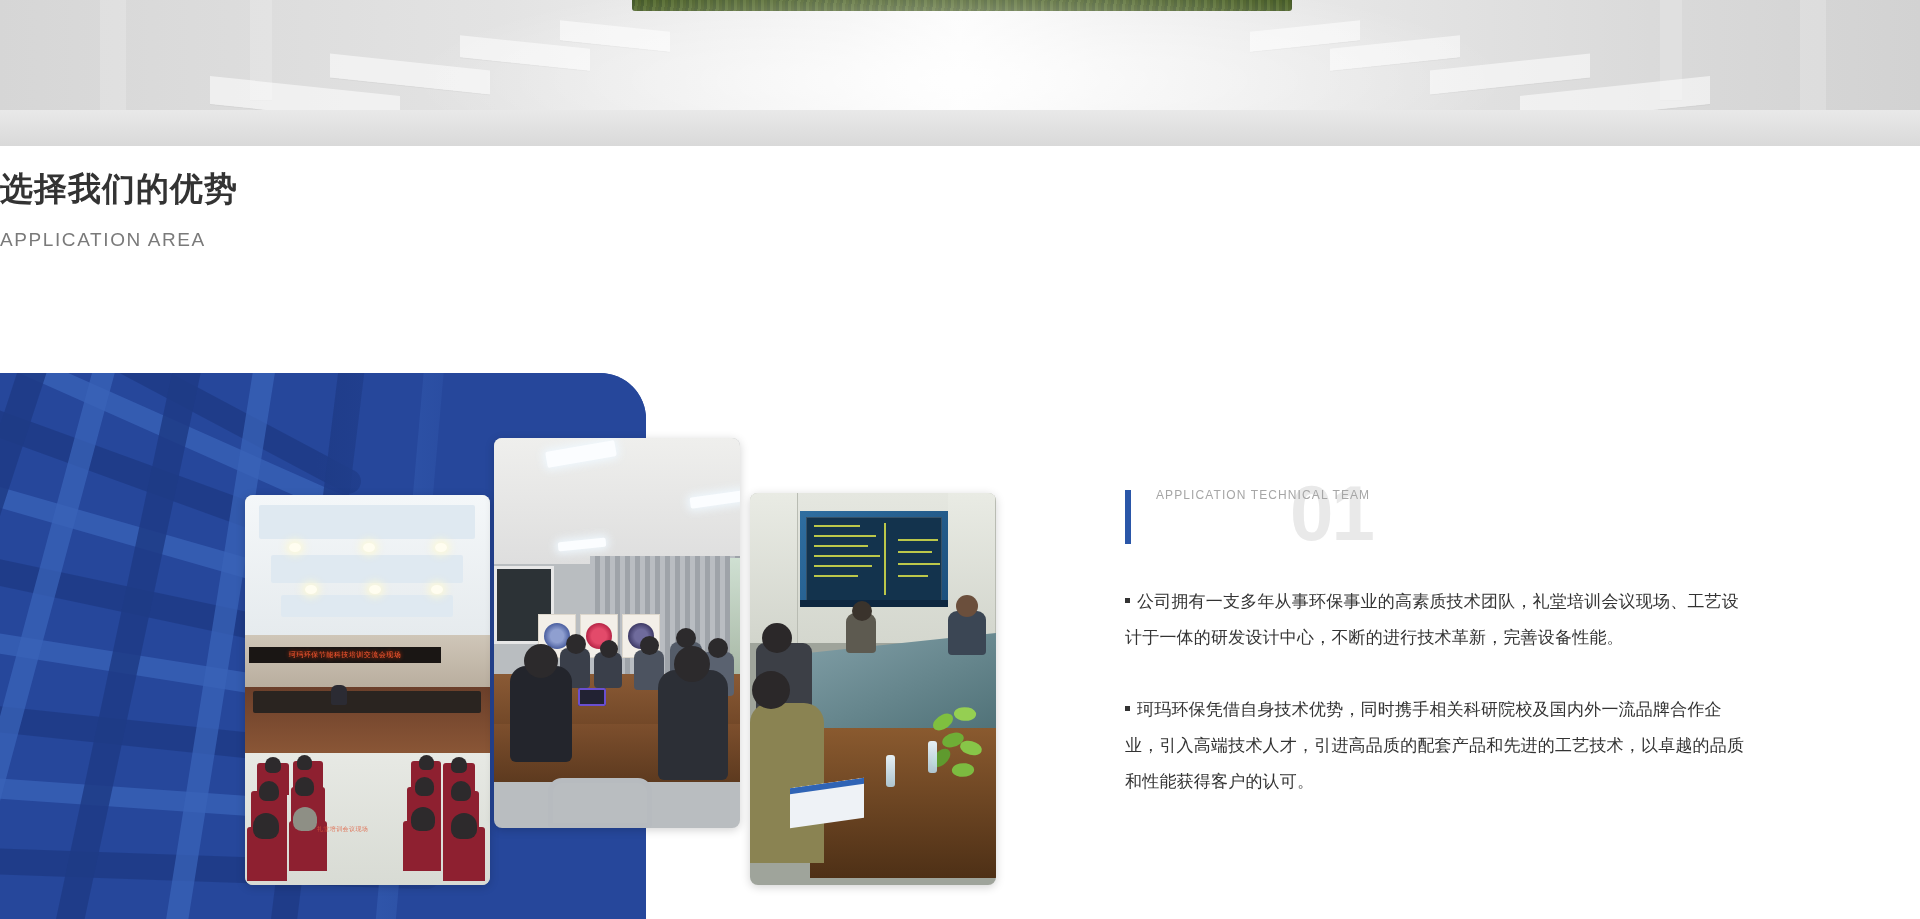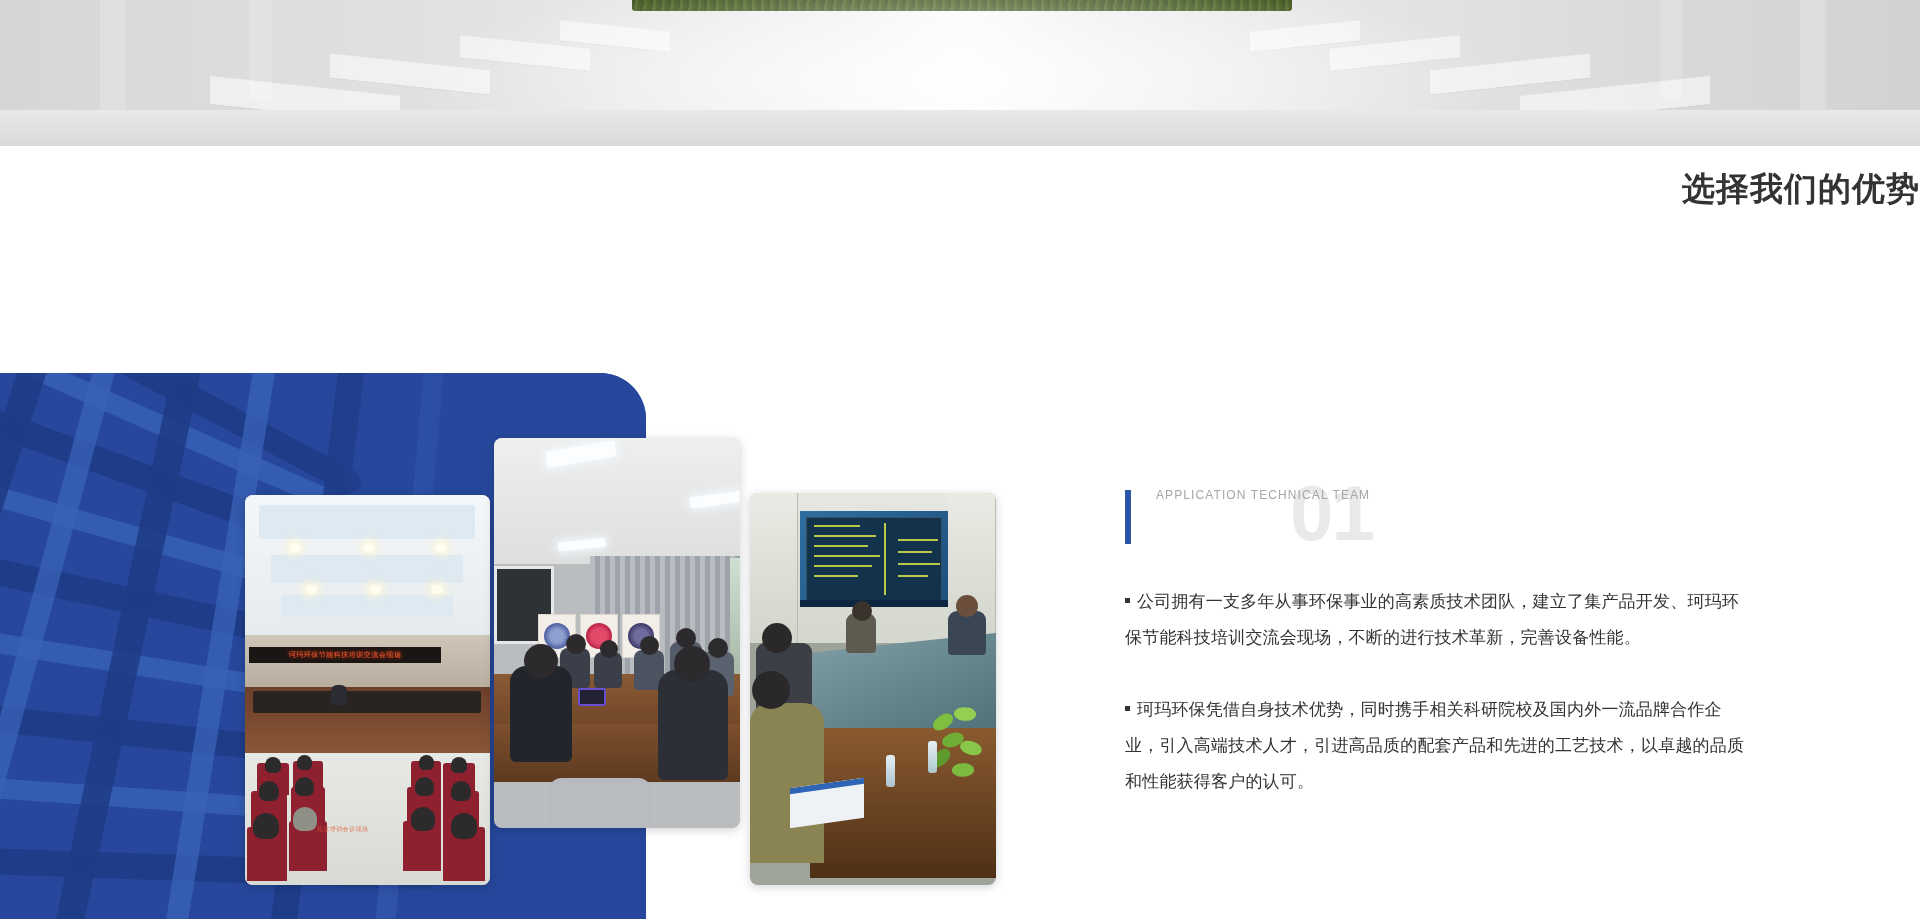--- a/index.html
+++ b/index.html
@@ -33,21 +33,21 @@
     position:absolute; inset:0;
     background:radial-gradient(ellipse 46% 120% at 50% 55%,
                rgba(255,255,255,.85) 0%, rgba(255,255,255,0) 62%);
   }
   .hero-base {
     position:absolute; left:0; bottom:0; width:1920px; height:36px;
     background:linear-gradient(180deg,#e9e9e9,#d9d9d9);
   }
 
   
-  .sec-head { position:absolute; left:0; top:168px; width:1920px; text-align:right; }
+  .sec-head { position:absolute; left:0; top:168px; width:1920px; text-align:left; }
   .sec-head .cn {
     font-size:33px; font-weight:bold; color:#333333; letter-spacing:1px; line-height:1.3;
   }
   .sec-head .en {
     margin-top:18px; font-size:19px; color:#7a7a7a; letter-spacing:1.6px;
   }
 
   
   .blue-panel {
     position:absolute; left:0; top:373px; width:646px; height:546px;
@@ -189,20 +189,21 @@
       <i style="left:1660px; top:0px;   width:22px;  height:100px; opacity:.3;"></i>
       <i style="left:1800px; top:0px;   width:26px;  height:120px; opacity:.35;"></i>
     </div>
     <div class="hero-grass"></div>
     <div class="hero-vign"></div>
     <div class="hero-base"></div>
   </div>
 
   <div class="sec-head">
     <div class="cn">选择我们的优势</div>
+    <div class="en">APPLICATION AREA</div>
   </div>
 
   <div class="blue-panel">
     <div class="lattice-wrap">
       <div class="bar" style="left:-40px; top:10px;  width:520px; height:24px; transform:rotate(28deg);"></div>
       <div class="bar2" style="left:-60px; top:54px;  width:540px; height:20px; transform:rotate(24deg);"></div>
       <div class="bar" style="left:-70px; top:112px; width:560px; height:26px; transform:rotate(20deg);"></div>
       <div class="bar2" style="left:-80px; top:176px; width:560px; height:20px; transform:rotate(16deg);"></div>
       <div class="bar" style="left:-90px; top:240px; width:580px; height:26px; transform:rotate(12deg);"></div>
       <div class="bar2" style="left:-90px; top:308px; width:580px; height:20px; transform:rotate(9deg);"></div>
@@ -362,21 +363,21 @@
     <div class="head-row">
       <div class="accent-bar"></div>
       <div class="watermark">01</div>
       <div class="head-texts">
         <div class="head-en">APPLICATION TECHNICAL TEAM</div>
       </div>
     </div>
 
     <div class="body-text">
       <div class="para">
-        <span class="bullet"></span><span>公司拥有一支多年从事环保事业的高素质技术团队，建立了集产品开发、珂玛环保节能科技培训交流会现场，不断的进行技术革新，完善设备性能。</span>
+        <span class="bullet"></span><span>公司拥有一支多年从事环保事业的高素质技术团队，礼堂培训会议现场、工艺设计于一体的研发设计中心，不断的进行技术革新，完善设备性能。</span>
       </div>
       <div class="para">
         <span class="bullet"></span><span>珂玛环保凭借自身技术优势，同时携手相关科研院校及国内外一流品牌合作企业，引入高端技术人才，引进高品质的配套产品和先进的工艺技术，以卓越的品质和性能获得客户的认可。</span>
       </div>
     </div>
   </div>
 
 </div>
 
 </body></html>

